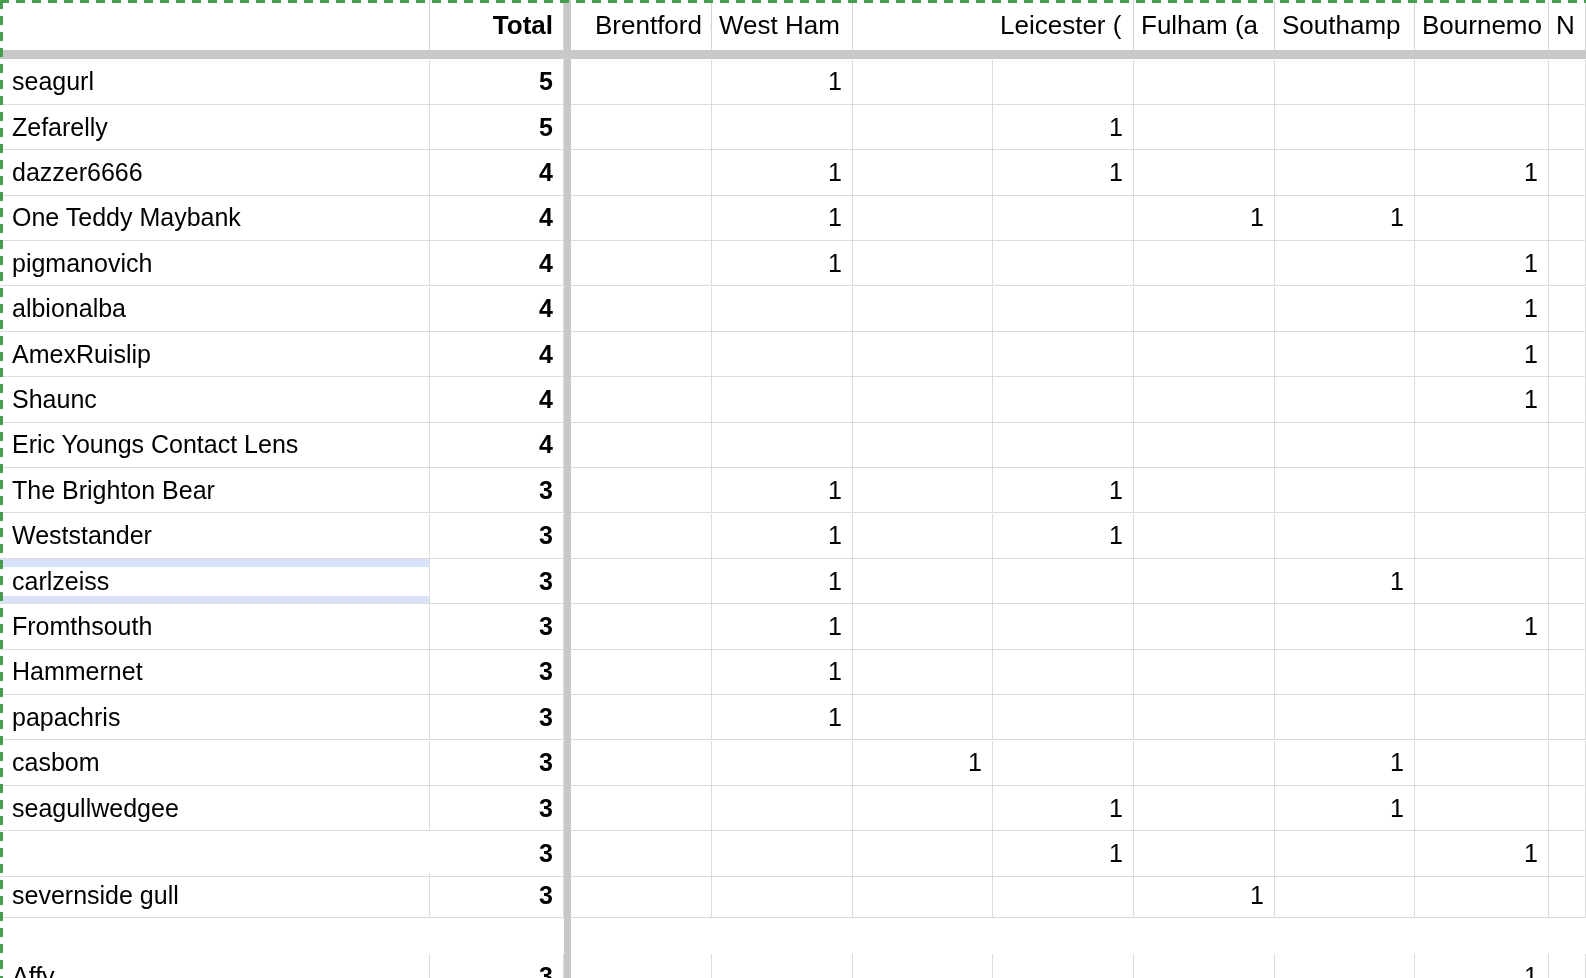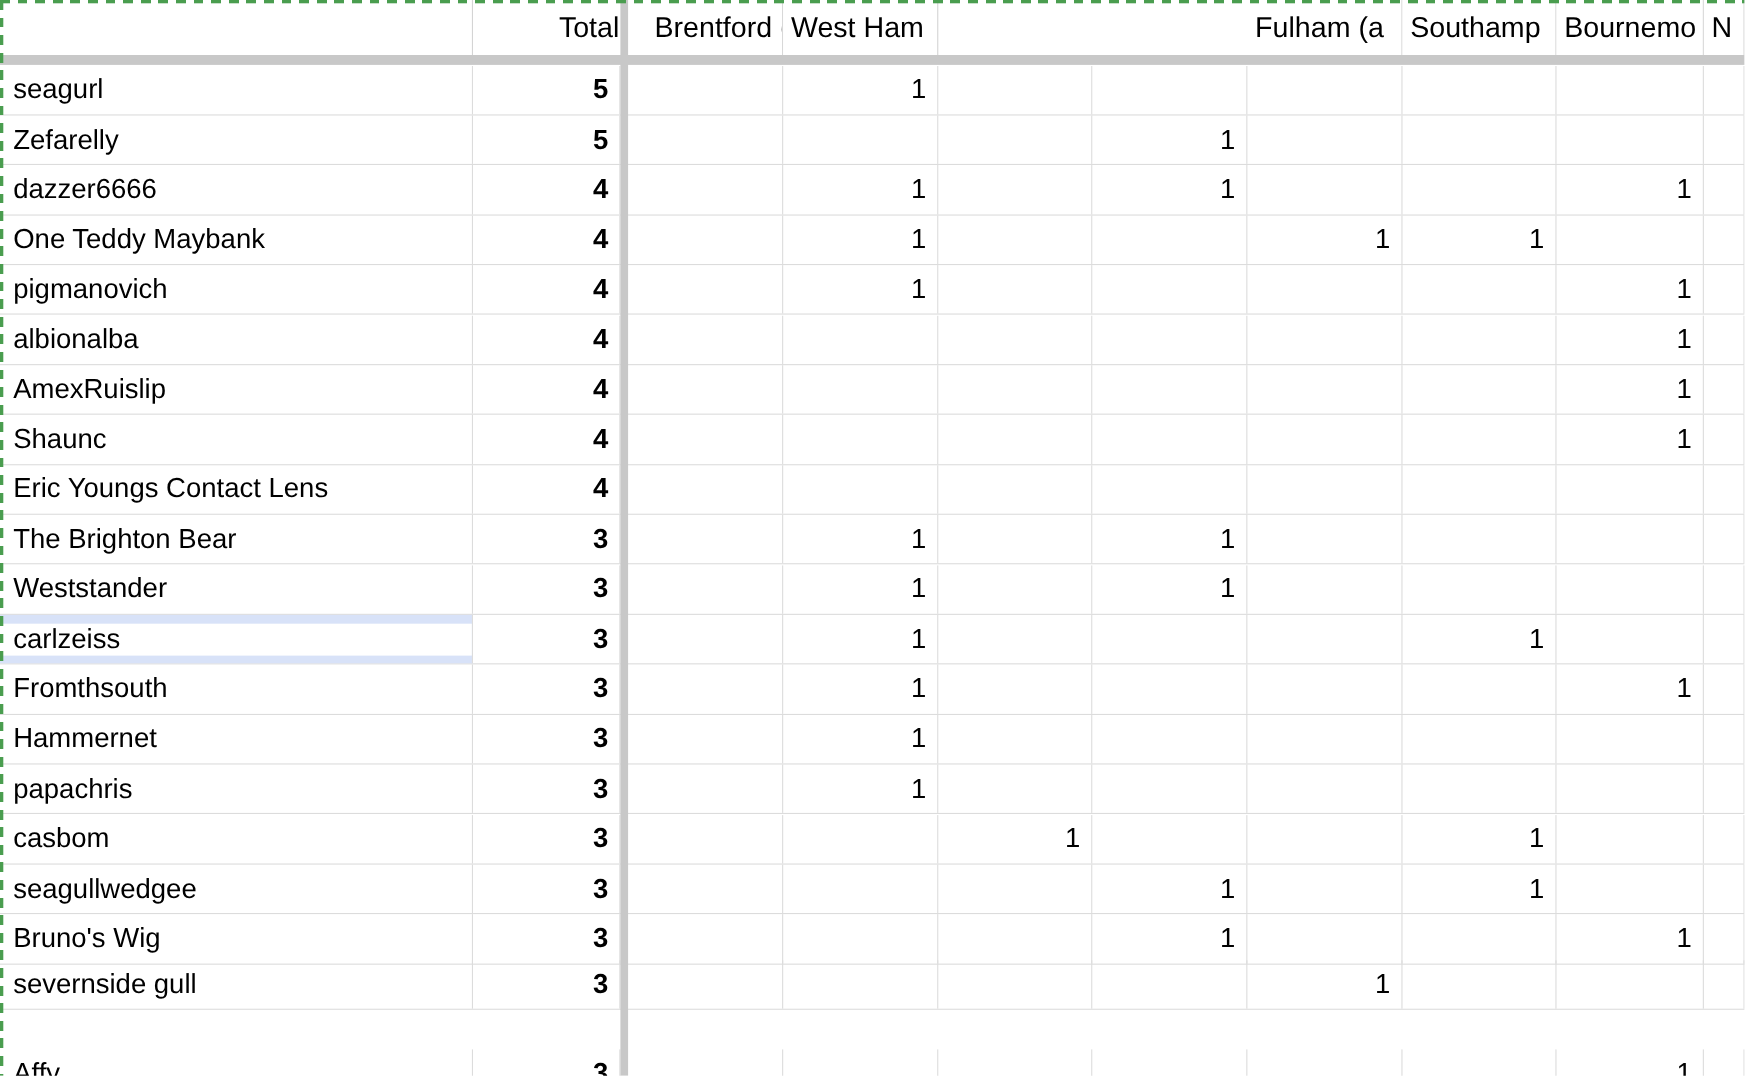--- a/index.html
+++ b/index.html
@@ -42,23 +42,23 @@
     position:absolute;top:0;height:50px;
     background:#ffffff;
     border-right:1px solid #d4d4d4;
     box-sizing:border-box;
     overflow:hidden;white-space:nowrap;
     font-size:26px;color:#000;
     display:flex;align-items:center;
   }
   .hdr-name{left:0;width:430px;}
   .hdr-total{
-    left:440px;width:134px;
+    left:430px;width:134px;
     justify-content:flex-end;
-    font-weight:normal;padding-right:10px;
+    font-weight:bold;padding-right:10px;
   }
   .hdr-team{
     justify-content:flex-start;
     padding-left:7px;
   }
 
   
   .row{
     position:absolute;left:0;width:1586px;height:45.4px;
     border-bottom:1px solid #dcdcdc;
@@ -91,20 +91,21 @@
 <body>
 
 <div id="sheet">
 
   <div class="hdr-row">
     <div class="hdr-cell hdr-name"></div>
     <div class="hdr-cell hdr-total">Total</div>
 
   <div class="hdr-cell hdr-team" style="left: 571px; width: 141px; padding-left: 24px;">Brentford (</div>
       <div class="hdr-cell hdr-team" style="left: 712px; width: 141px;">West Ham</div>
+      <div class="hdr-cell hdr-team" style="left: 993px; width: 141px;">Leicester (</div>
       <div class="hdr-cell hdr-team" style="left: 1134px; width: 141px;">Fulham (a</div>
       <div class="hdr-cell hdr-team" style="left: 1275px; width: 140px;">Southamp</div>
       <div class="hdr-cell hdr-team" style="left: 1415px; width: 134px;">Bournemo</div>
       <div class="hdr-cell hdr-team" style="left: 1549px; width: 37px;">N</div>
     </div>
 
   <div class="row" style="top: 59.5px;">
       <div class="cell c-name">
         <span class="nm">seagurl</span>
       </div>
@@ -336,23 +337,20 @@
       <div class="cell c-team" style="left: 571px; width: 141px;"></div>
       <div class="cell c-team" style="left: 712px; width: 141px;"></div>
       <div class="cell c-team" style="left: 853px; width: 140px;"></div>
       <div class="cell c-team" style="left: 993px; width: 141px;">1</div>
       <div class="cell c-team" style="left: 1134px; width: 141px;"></div>
       <div class="cell c-team" style="left: 1275px; width: 140px;">1</div>
       <div class="cell c-team" style="left: 1415px; width: 134px;"></div>
       <div class="cell c-team" style="left: 1549px; width: 37px;"></div>
     </div>
     <div class="row" style="top: 831.3px;">
-      <div class="cell c-name">
-        <span class="nm">Bruno's Wig</span>
-      </div>
       <div class="cell c-total">3</div>
       <div class="cell c-team" style="left: 571px; width: 141px;"></div>
       <div class="cell c-team" style="left: 712px; width: 141px;"></div>
       <div class="cell c-team" style="left: 853px; width: 140px;"></div>
       <div class="cell c-team" style="left: 993px; width: 141px;">1</div>
       <div class="cell c-team" style="left: 1134px; width: 141px;"></div>
       <div class="cell c-team" style="left: 1275px; width: 140px;"></div>
       <div class="cell c-team" style="left: 1415px; width: 134px;">1</div>
       <div class="cell c-team" style="left: 1549px; width: 37px;"></div>
     </div>

